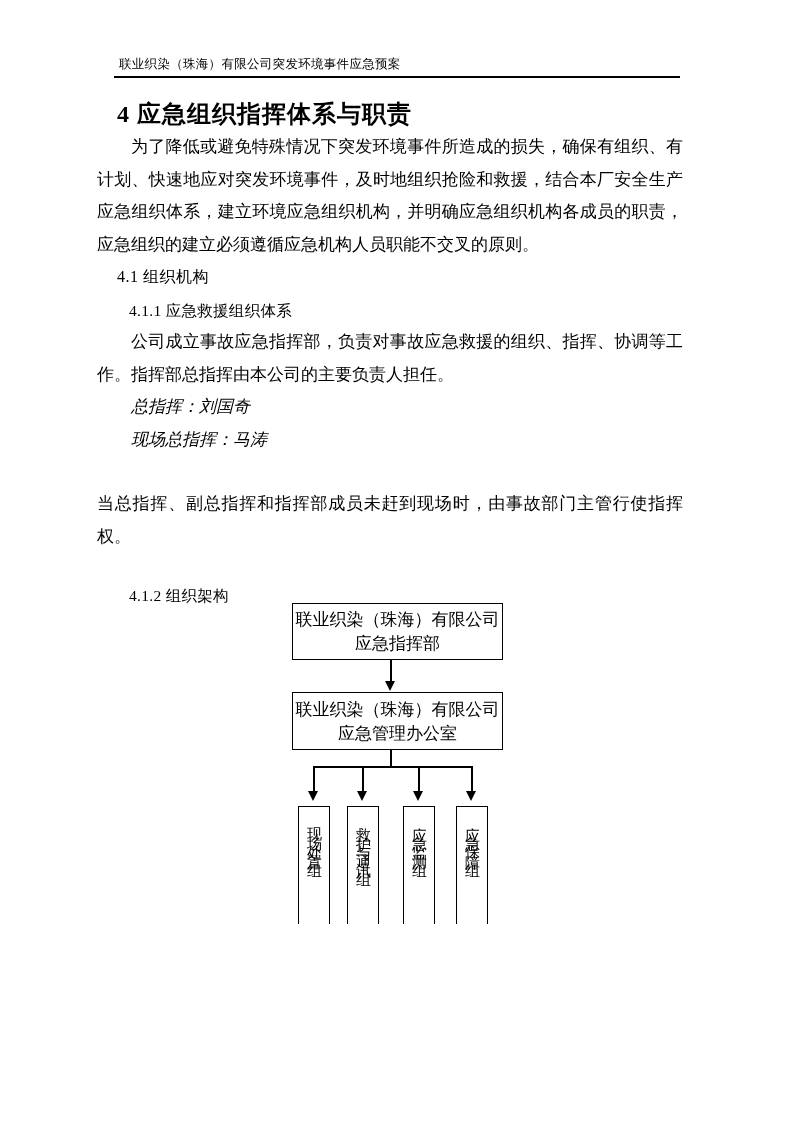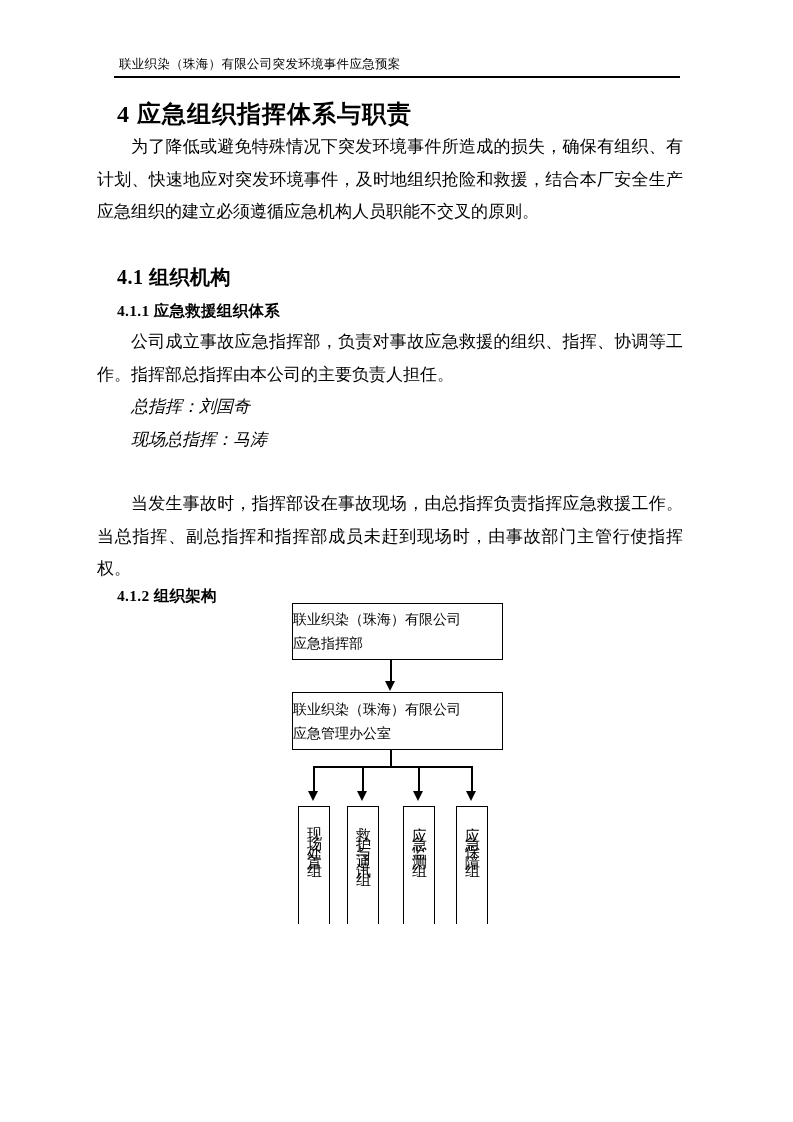--- a/index.html
+++ b/index.html
@@ -7,37 +7,37 @@
   .page {
     position:relative; width:793px; height:924px; background:#ffffff;
     font-family:"Liberation Serif","DejaVu Serif",serif; color:#000;
     overflow:hidden;
   }
   
   .running-header { position:absolute; left:119px; top:56px; font-size:12.5px; line-height:16px; letter-spacing:0.3px; }
   .header-rule { position:absolute; left:114px; top:76px; width:566px; height:2px; background:#000; }
   
   .h1 { position:absolute; left:117px; top:99px; font-size:24px; line-height:30px; font-weight:bold; letter-spacing:1px; }
-  .h2 { position:absolute; left:117px; top:264px; font-size:20px; line-height:26px; font-weight:bold; letter-spacing:0.5px; }
-  .h3 { position:absolute; left:117px; font-size:15.5px; line-height:22px; font-weight:bold; letter-spacing:0.3px; }
+  .h2 { position:absolute; left:117px; top:264px; font-size:16px; line-height:26px; font-weight:normal; letter-spacing:0.5px; }
+  .h3 { position:absolute; left:129px; font-size:15.5px; line-height:22px; font-weight:normal; letter-spacing:0.3px; }
   .h3-1 { top:300px; }
   .h3-2 { top:585px; }
   
   .para { position:absolute; left:97px; width:586px; }
   .p-intro { top:131px; }
   .p-org   { top:326px; }
   .cmds    { top:391px;font-style:italic; }
   .p-scene { top:488px; }
   .bline { font-size:17px; line-height:32.5px; height:32.5px; white-space:nowrap; }
   .just  { white-space:normal; text-align:justify; text-align-last:justify; }
   .ind   { text-indent:34px; }
   
   .org-box {
     position:absolute; border:1.5px solid #000; background:#fff;
-    text-align:left; font-size:14px; line-height:24px;
+    text-align:center; font-size:17px; line-height:24px;
   }
   .hq-box     { left:292px; top:603px; width:211px; height:57px; padding-top:4px; }
   .office-box { left:292px; top:692px; width:211px; height:58px; padding-top:5px; }
   .vline { position:absolute; width:1.5px; background:#000; }
   .hline { position:absolute; height:1.5px; background:#000; }
   .stem-hq     { left:390px; top:660px; height:21px; }
   .stem-office { left:390px; top:750px; height:17px; }
   .crossbar    { left:313px; top:766px; width:160px; }
   .stem-a { left:313px; top:767px; height:24px; }
   .stem-b { left:362px; top:767px; height:24px; }
@@ -71,38 +71,38 @@
 <div class="page">
 
   <div class="running-header">联业织染（珠海）有限公司突发环境事件应急预案</div>
   <div class="header-rule"></div>
 
   <div class="h1">4 应急组织指挥体系与职责</div>
 
   <div class="para p-intro">
     <div class="bline just ind">为了降低或避免特殊情况下突发环境事件所造成的损失，确保有组织、有</div>
     <div class="bline just">计划、快速地应对突发环境事件，及时地组织抢险和救援，结合本厂安全生产</div>
+    <div class="bline just">应急组织体系，建立环境应急组织机构，并明确应急组织机构各成员的职责，</div>
     <div class="bline">应急组织的建立必须遵循应急机构人员职能不交叉的原则。</div>
   </div>
 
   <div class="h2">4.1 组织机构</div>
   <div class="h3 h3-1">4.1.1 应急救援组织体系</div>
 
   <div class="para p-org">
     <div class="bline just ind">公司成立事故应急指挥部，负责对事故应急救援的组织、指挥、协调等工</div>
     <div class="bline">作。指挥部总指挥由本公司的主要负责人担任。</div>
   </div>
 
   <div class="para cmds">
     <div class="bline ind">总指挥：刘国奇</div>
     <div class="bline ind">现场总指挥：马涛</div>
   </div>
 
   <div class="para p-scene">
-    <div class="bline just ind">当发生事故时，指挥部设在事故现场，由总指挥负责指挥应急救援工作。</div>
     <div class="bline just">当总指挥、副总指挥和指挥部成员未赶到现场时，由事故部门主管行使指挥</div>
     <div class="bline">权。</div>
   </div>
 
   <div class="h3 h3-2">4.1.2 组织架构</div>
 
   <div>
     <div class="org-box hq-box">
       <div>联业织染（珠海）有限公司</div>
       <div>应急指挥部</div>

